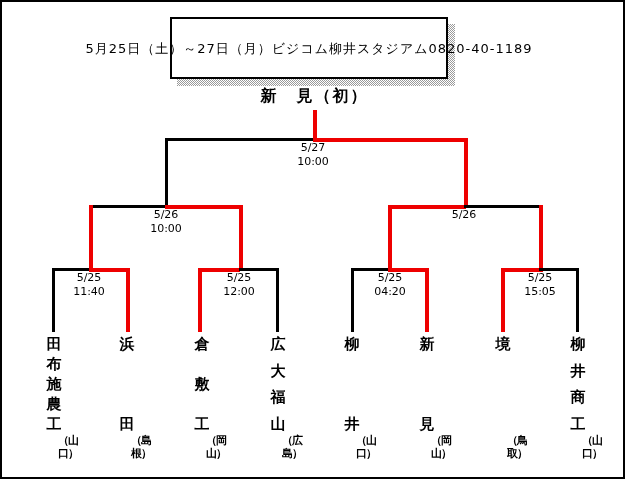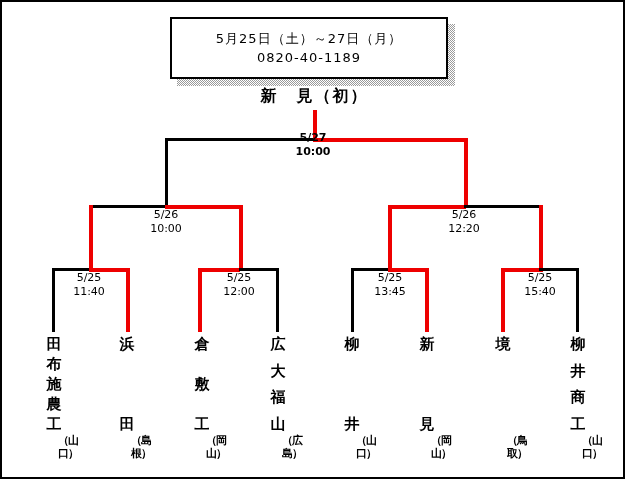--- a/index.html
+++ b/index.html
@@ -21,21 +21,21 @@
       linear-gradient(45deg,#9a9a9a 25%,transparent 25%,transparent 75%,#9a9a9a 75%),
       linear-gradient(45deg,#9a9a9a 25%,transparent 25%,transparent 75%,#9a9a9a 75%);
     background-size:2px 2px;
     background-position:0 0,1px 1px;
     background-color:#ffffff;
   }
   #header-box{
     position:absolute;left:168px;top:15px;width:278px;height:62px;
     background:#ffffff;border:2px solid #000000;
     box-sizing:border-box;
-    display:flex;flex-direction:column;align-items:center;justify-content:center;
+    display:flex;flex-direction:row;align-items:center;justify-content:center;
   }
   .hdr-line{
     font-size:13px;color:#000;line-height:19px;letter-spacing:1px;white-space:nowrap;
   }
 
   
   #champion{
     position:absolute;left:0;top:84px;width:625px;text-align:center;
     font-size:16px;font-weight:bold;color:#000;letter-spacing:2px;
   }
@@ -72,52 +72,52 @@
   }
 </style>
 </head>
 <body>
 
 <div id="root">
 
   <div id="header-shadow"></div>
   <div id="header-box">
     <div class="hdr-line">5月25日（土）～27日（月）</div>
+    <div class="hdr-line">ビジコム柳井スタジアム</div>
     <div class="hdr-line">0820-40-1189</div>
   </div>
 
   <div id="champion">新　見（初）</div>
 
   <div class="vbar red" style="left:311px;top:108px;height:28px;"></div>
 
   <div class="hbar" style="left:163px;top:136px;width:150px;"></div>
   <div class="hbar red" style="left:311px;top:136px;width:155px;"></div>
   <div class="vbar" style="left:163px;top:136px;height:68px;"></div>
   <div class="vbar red" style="left:462px;top:136px;height:68px;"></div>
-  <div class="match" style="left:256px;top:129px;width:110px;font-weight:bold;">
+  <div class="match" style="left:256px;top:139px;width:110px;">
     <span class="d">5/27</span>
     <span class="t">10:00</span>
   </div>
 
   <div class="hbar" style="left:87px;top:203px;width:79px;"></div>
   <div class="hbar red" style="left:163px;top:203px;width:78px;"></div>
   <div class="vbar red" style="left:87px;top:203px;height:64px;"></div>
   <div class="vbar red" style="left:237px;top:203px;height:64px;"></div>
   <div class="match" style="left:109px;top:206px;width:110px;">
     <span class="d">5/26</span>
     <span class="t">10:00</span>
   </div>
 
   <div class="hbar red" style="left:386px;top:203px;width:78px;"></div>
   <div class="hbar" style="left:462px;top:203px;width:78px;"></div>
   <div class="vbar red" style="left:386px;top:203px;height:64px;"></div>
   <div class="vbar red" style="left:537px;top:203px;height:64px;"></div>
   <div class="match" style="left:407px;top:206px;width:110px;">
     <span class="d">5/26</span>
-    <span class="t">12:20</span>
   </div>
 
   <div class="hbar" style="left:50px;top:266px;width:40px;"></div>
   <div class="hbar red" style="left:87px;top:266px;width:41px;"></div>
   <div class="vbar" style="left:50px;top:266px;height:64px;"></div>
   <div class="vbar red" style="left:124px;top:266px;height:64px;"></div>
   <div class="match" style="left:32px;top:269px;width:110px;">
     <span class="d">5/25</span>
     <span class="t">11:40</span>
   </div>
@@ -130,30 +130,30 @@
     <span class="d">5/25</span>
     <span class="t">12:00</span>
   </div>
 
   <div class="hbar" style="left:349px;top:266px;width:40px;"></div>
   <div class="hbar red" style="left:386px;top:266px;width:41px;"></div>
   <div class="vbar" style="left:349px;top:266px;height:64px;"></div>
   <div class="vbar red" style="left:423px;top:266px;height:64px;"></div>
   <div class="match" style="left:333px;top:269px;width:110px;">
     <span class="d">5/25</span>
-    <span class="t">13:45</span>
+    <span class="t">04:20</span>
   </div>
 
   <div class="hbar red" style="left:499px;top:266px;width:42px;"></div>
   <div class="hbar" style="left:537px;top:266px;width:40px;"></div>
   <div class="vbar red" style="left:499px;top:266px;height:64px;"></div>
   <div class="vbar" style="left:574px;top:266px;height:64px;"></div>
   <div class="match" style="left:483px;top:269px;width:110px;">
     <span class="d">5/25</span>
-    <span class="t">15:40</span>
+    <span class="t">15:05</span>
   </div>
 
   <div class="team" style="left:24px;top:334px;">
     <div class="tname">
         <span>田</span>
         <span>布</span>
         <span>施</span>
         <span>農</span>
         <span>工</span>
       </div>

